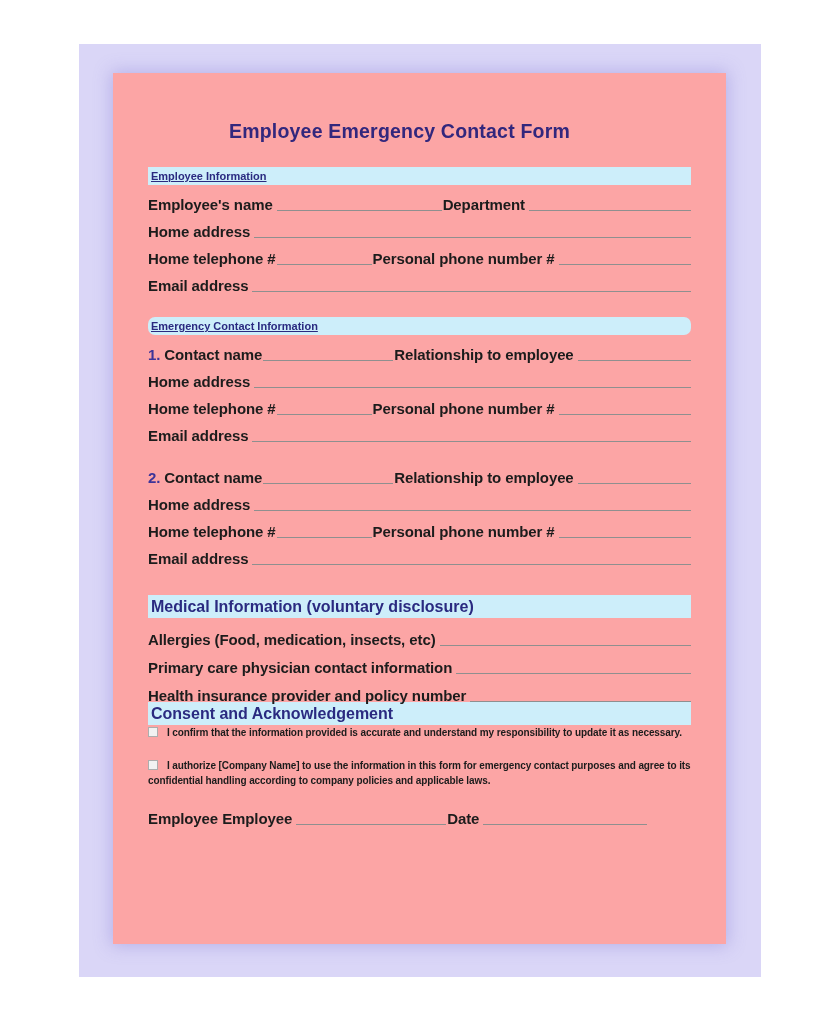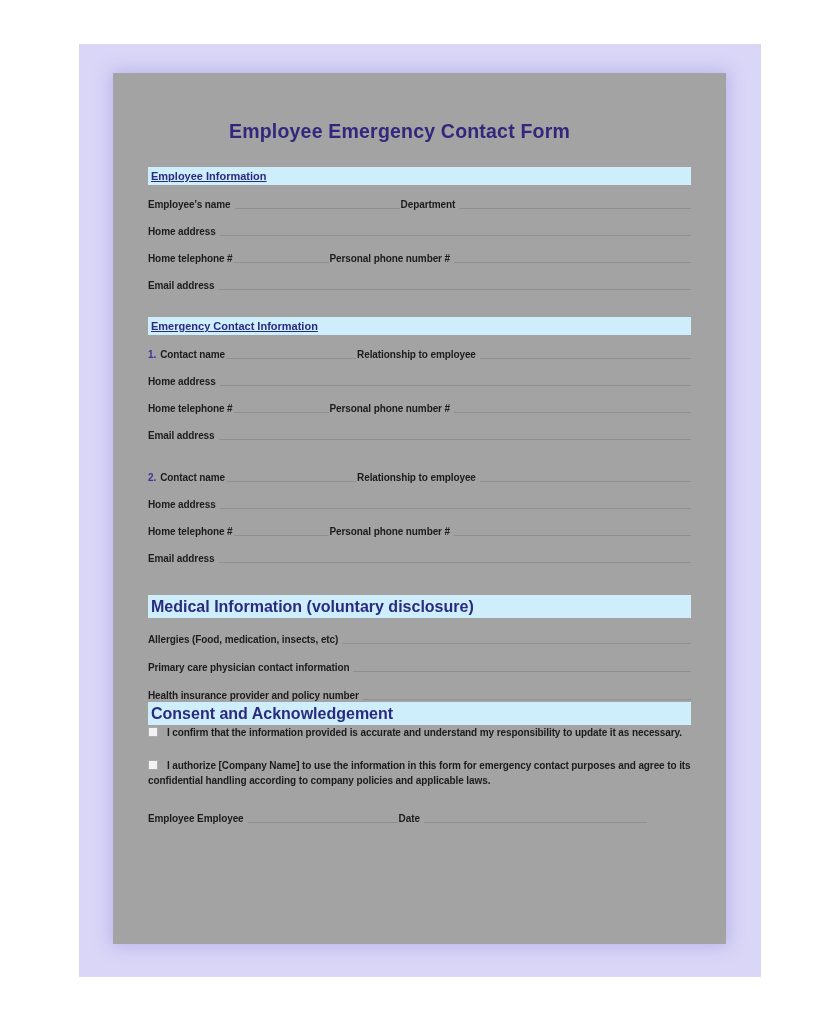--- a/index.html
+++ b/index.html
@@ -7,43 +7,43 @@
     width:837px; height:1024px; background:#ffffff; position:relative;
     font-family:"Liberation Sans", sans-serif; color:#1c1c1c;
     -webkit-font-smoothing:antialiased;
   }
   .frame {
     position:absolute; left:79px; top:44px; width:682px; height:933px;
     background:#dad6f7;
   }
   .page {
     position:absolute; left:34px; top:29px; width:613px; height:871px;
-    background:#a3a3a3; box-shadow:0 0 16px 2px rgba(120,110,210,0.35);
+    background:#fca5a5; box-shadow:0 0 16px 2px rgba(120,110,210,0.35);
   }
   .content { padding:47px 35px 0 35px; }
 
   .title {
     margin:0 40px 0 0; text-align:center;
     font-size:19.5px; font-weight:bold; color:#32277d; letter-spacing:0.2px;
   }
 
   .bar {
     background:#cdeefa; color:#2a2a80; font-weight:bold;
     padding:3px 5px 3px 3px; box-sizing:border-box;
   }
   .bar.sm { font-size:11px; line-height:12px;text-decoration:underline; }
   .bar.lg { font-size:16px; line-height:17px; }
   .bar1 { margin-top:24px; }
-  .bar2 { margin-top:25px; }
+  .bar2 { margin-top:25px;border-radius:7px; }
   .bar3 { margin-top:30px; }
   .bar4 { }
 
   .row {
-    display:flex; 
-    font-size:10px; font-weight:600; letter-spacing:-0.1px;
+    display:flex; align-items:flex-end;
+    font-size:15px; font-weight:600; letter-spacing:-0.1px;
     line-height:13px; margin-top:14px;
   }
   .row.first { margin-top:13px; }
   .row.gap-big { margin-top:29px; }
   .row.med { margin-top:15px; }
   .row.med.first { margin-top:7px; }
   .row.sig { margin-top:24px; padding-right:44px; }
 
   .lbl { white-space:nowrap; }
   .lbl.after-line { margin-left:1px; }

